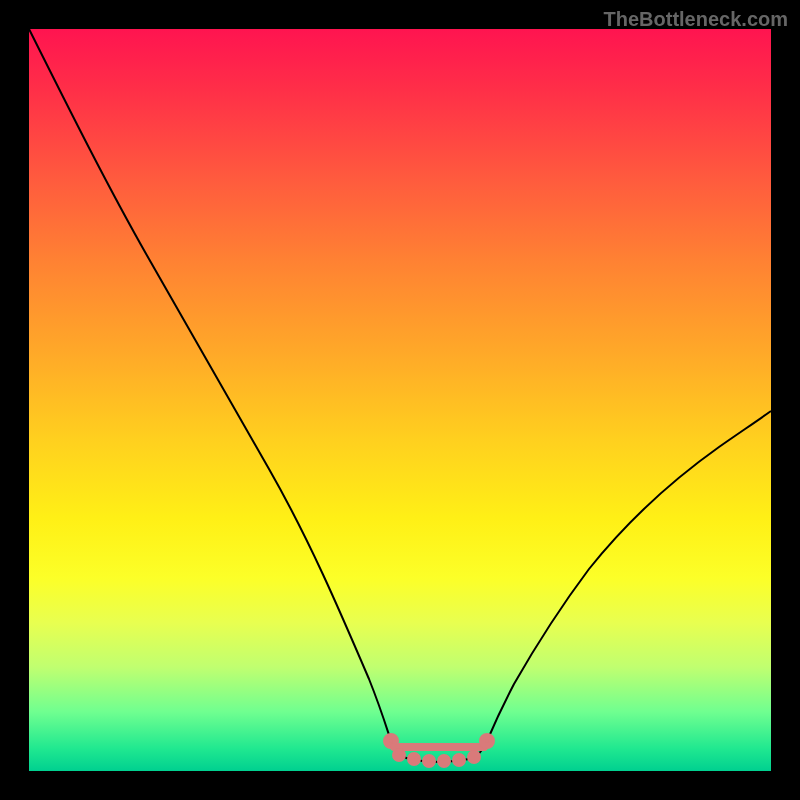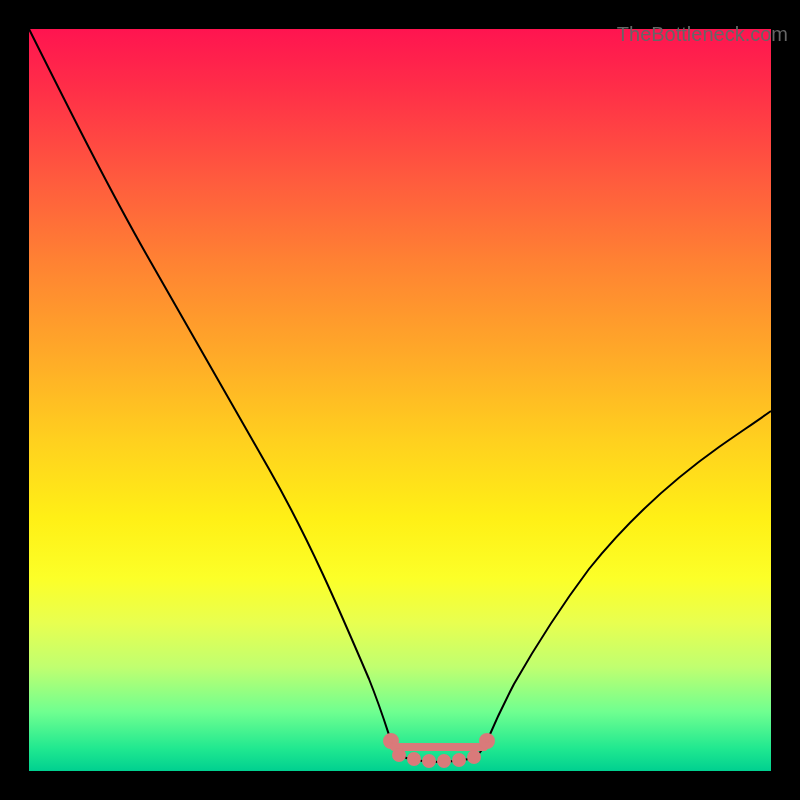--- a/index.html
+++ b/index.html
@@ -33,25 +33,25 @@
       #fff016 66%,
       #fcff28 74%,
       #e8ff50 80%,
       #c0ff70 86%,
       #70ff90 92%,
       #20e890 97%,
       #00d090 100%);
   }
   .watermark {
     position: absolute;
-    top: 23px;
+    top: 8px;
     right: 12px;
     color: #666;
     font-size: 20px;
-    font-weight: 400;
+    font-weight: 700;
     z-index: 10;
   }
   svg.curve {
     position: absolute;
     left: 0;
     top: 0;
     width: 742px;
     height: 742px;
     overflow: visible;
   }

